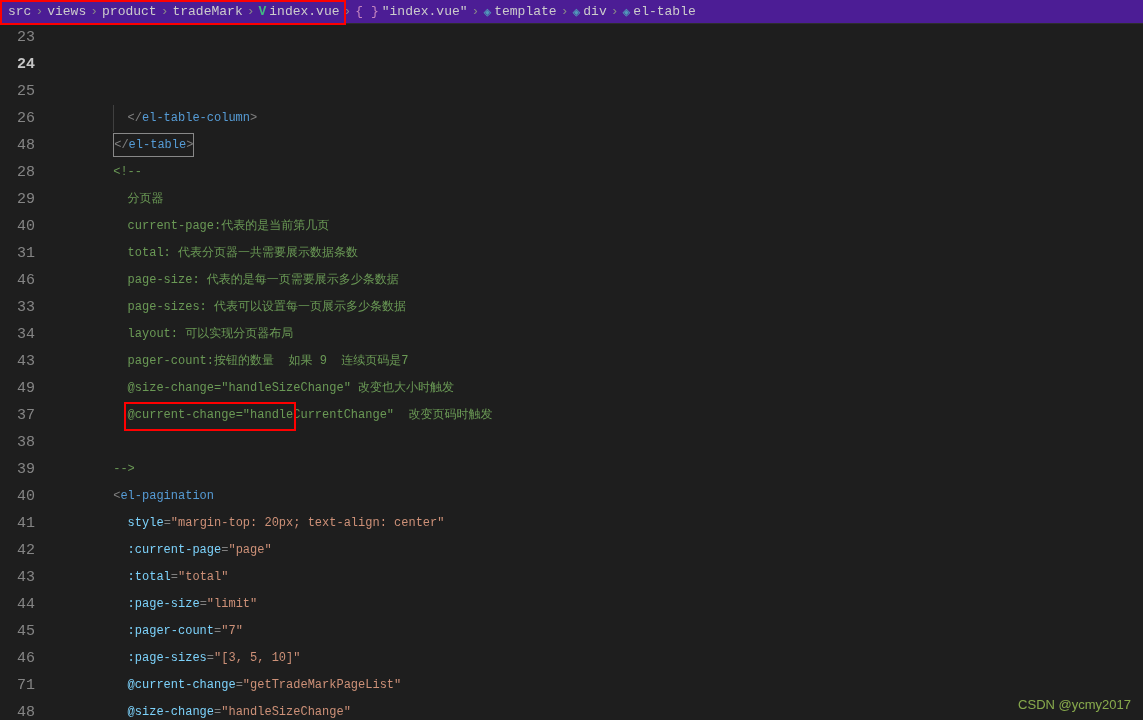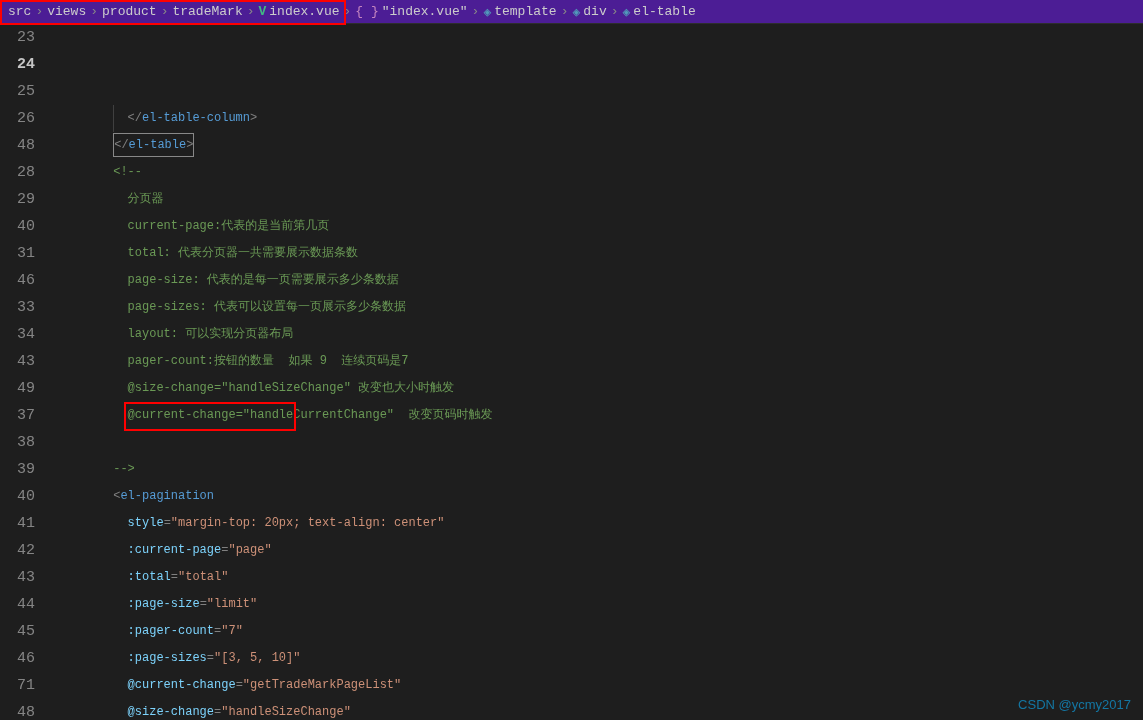--- a/index.html
+++ b/index.html
@@ -77,21 +77,21 @@
   .br  { color: #808080; }
   .tag { color: #569cd6; }
   .attr{ color: #7dd3fc; }
   .str { color: #ce9178; }
   .cmt { color: #6a9955; }
   .cursor-box { border: 1px solid #888; display: inline-block; line-height: 22px; margin-top: 1px; padding: 0 0px;}
   .watermark {
     position: absolute;
     right: 12px;
     bottom: 8px;
-    color: #0ea5e9;
+    color: #bef264;
     font-size: 13px;
     opacity: .65;
     font-family: sans-serif;
   }
   .redbox-tag {
     position: absolute;
     border: 2px solid #ff0000;
     pointer-events: none;
   }
 </style>

